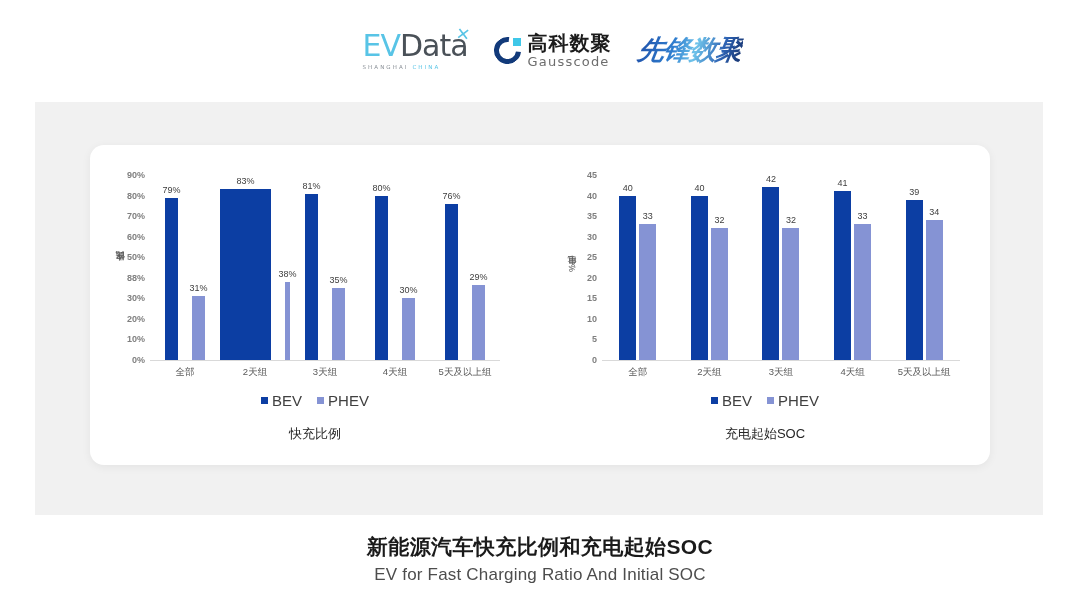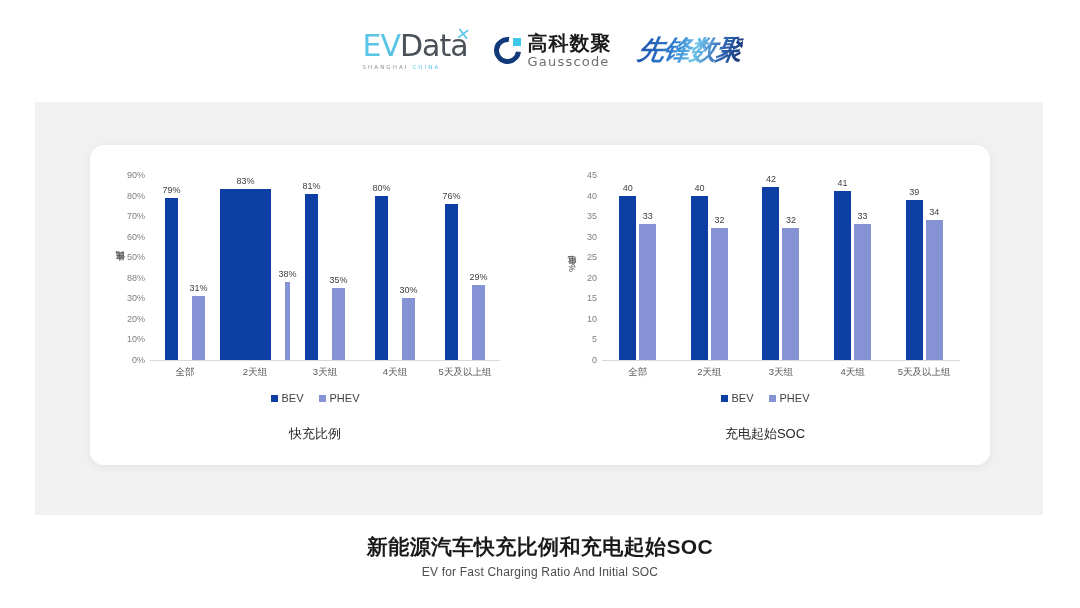--- a/index.html
+++ b/index.html
@@ -71,55 +71,55 @@
   .axis-title{
     position:absolute;writing-mode:vertical-rl;transform:rotate(180deg);
     font-size:9px;color:#595959;letter-spacing:0px;white-space:nowrap;
   }
 
   .plot{
     position:absolute;border-bottom:1px solid #d9d9d9;
   }
   .ytick{
     position:absolute;right:calc(100% + 5px);font-size:9px;color:#7f7f7f;
-    transform:translateY(-50%);white-space:nowrap;
+    transform:translateY(-50%);white-space:nowrap;font-weight:bold;
   }
   .group{
     position:absolute;bottom:0;height:100%;
     display:flex;justify-content:center;align-items:flex-end;
   }
   .bar{position:relative;}
   .bar .vlabel{
     position:absolute;bottom:100%;left:50%;transform:translateX(-50%);
     margin-bottom:3px;font-size:9px;color:#404040;white-space:nowrap;
   }
   .bev{background:#0c3ea3;}
   .phev{background:#8593d4;}
   .xtick{
     position:absolute;top:calc(100% + 6px);left:0;width:100%;text-align:center;
     font-size:9.5px;color:#595959;white-space:nowrap;
   }
   .legend{
     position:absolute;width:100%;display:flex;justify-content:center;
-    align-items:center;gap:15px;font-size:11px;color:#404040;
+    align-items:center;gap:15px;font-size:15px;color:#404040;
   }
   .legend .li{display:flex;align-items:center;gap:4px;}
   .swatch{width:7px;height:7px;display:inline-block;}
   .chart-caption{
     position:absolute;width:100%;text-align:center;font-size:13px;color:#262626;
   }
 
   
   .main-title{
     position:absolute;left:0;top:533px;width:1080px;text-align:center;
     font-size:21px;font-weight:700;color:#1a1a1a;letter-spacing:0.4px;
   }
   .sub-title{
     position:absolute;left:0;top:565px;width:1080px;text-align:center;
-    font-size:12px;color:#4d4d4d;letter-spacing:0.2px;
+    font-size:17px;color:#4d4d4d;letter-spacing:0.2px;
   }
 </style>
 </head>
 <body>
 
 <div class="logo-bar">
 
   <div class="logo evdata">
     <div class="evdata-row">
       <span class="ev-ev">EV</span>

